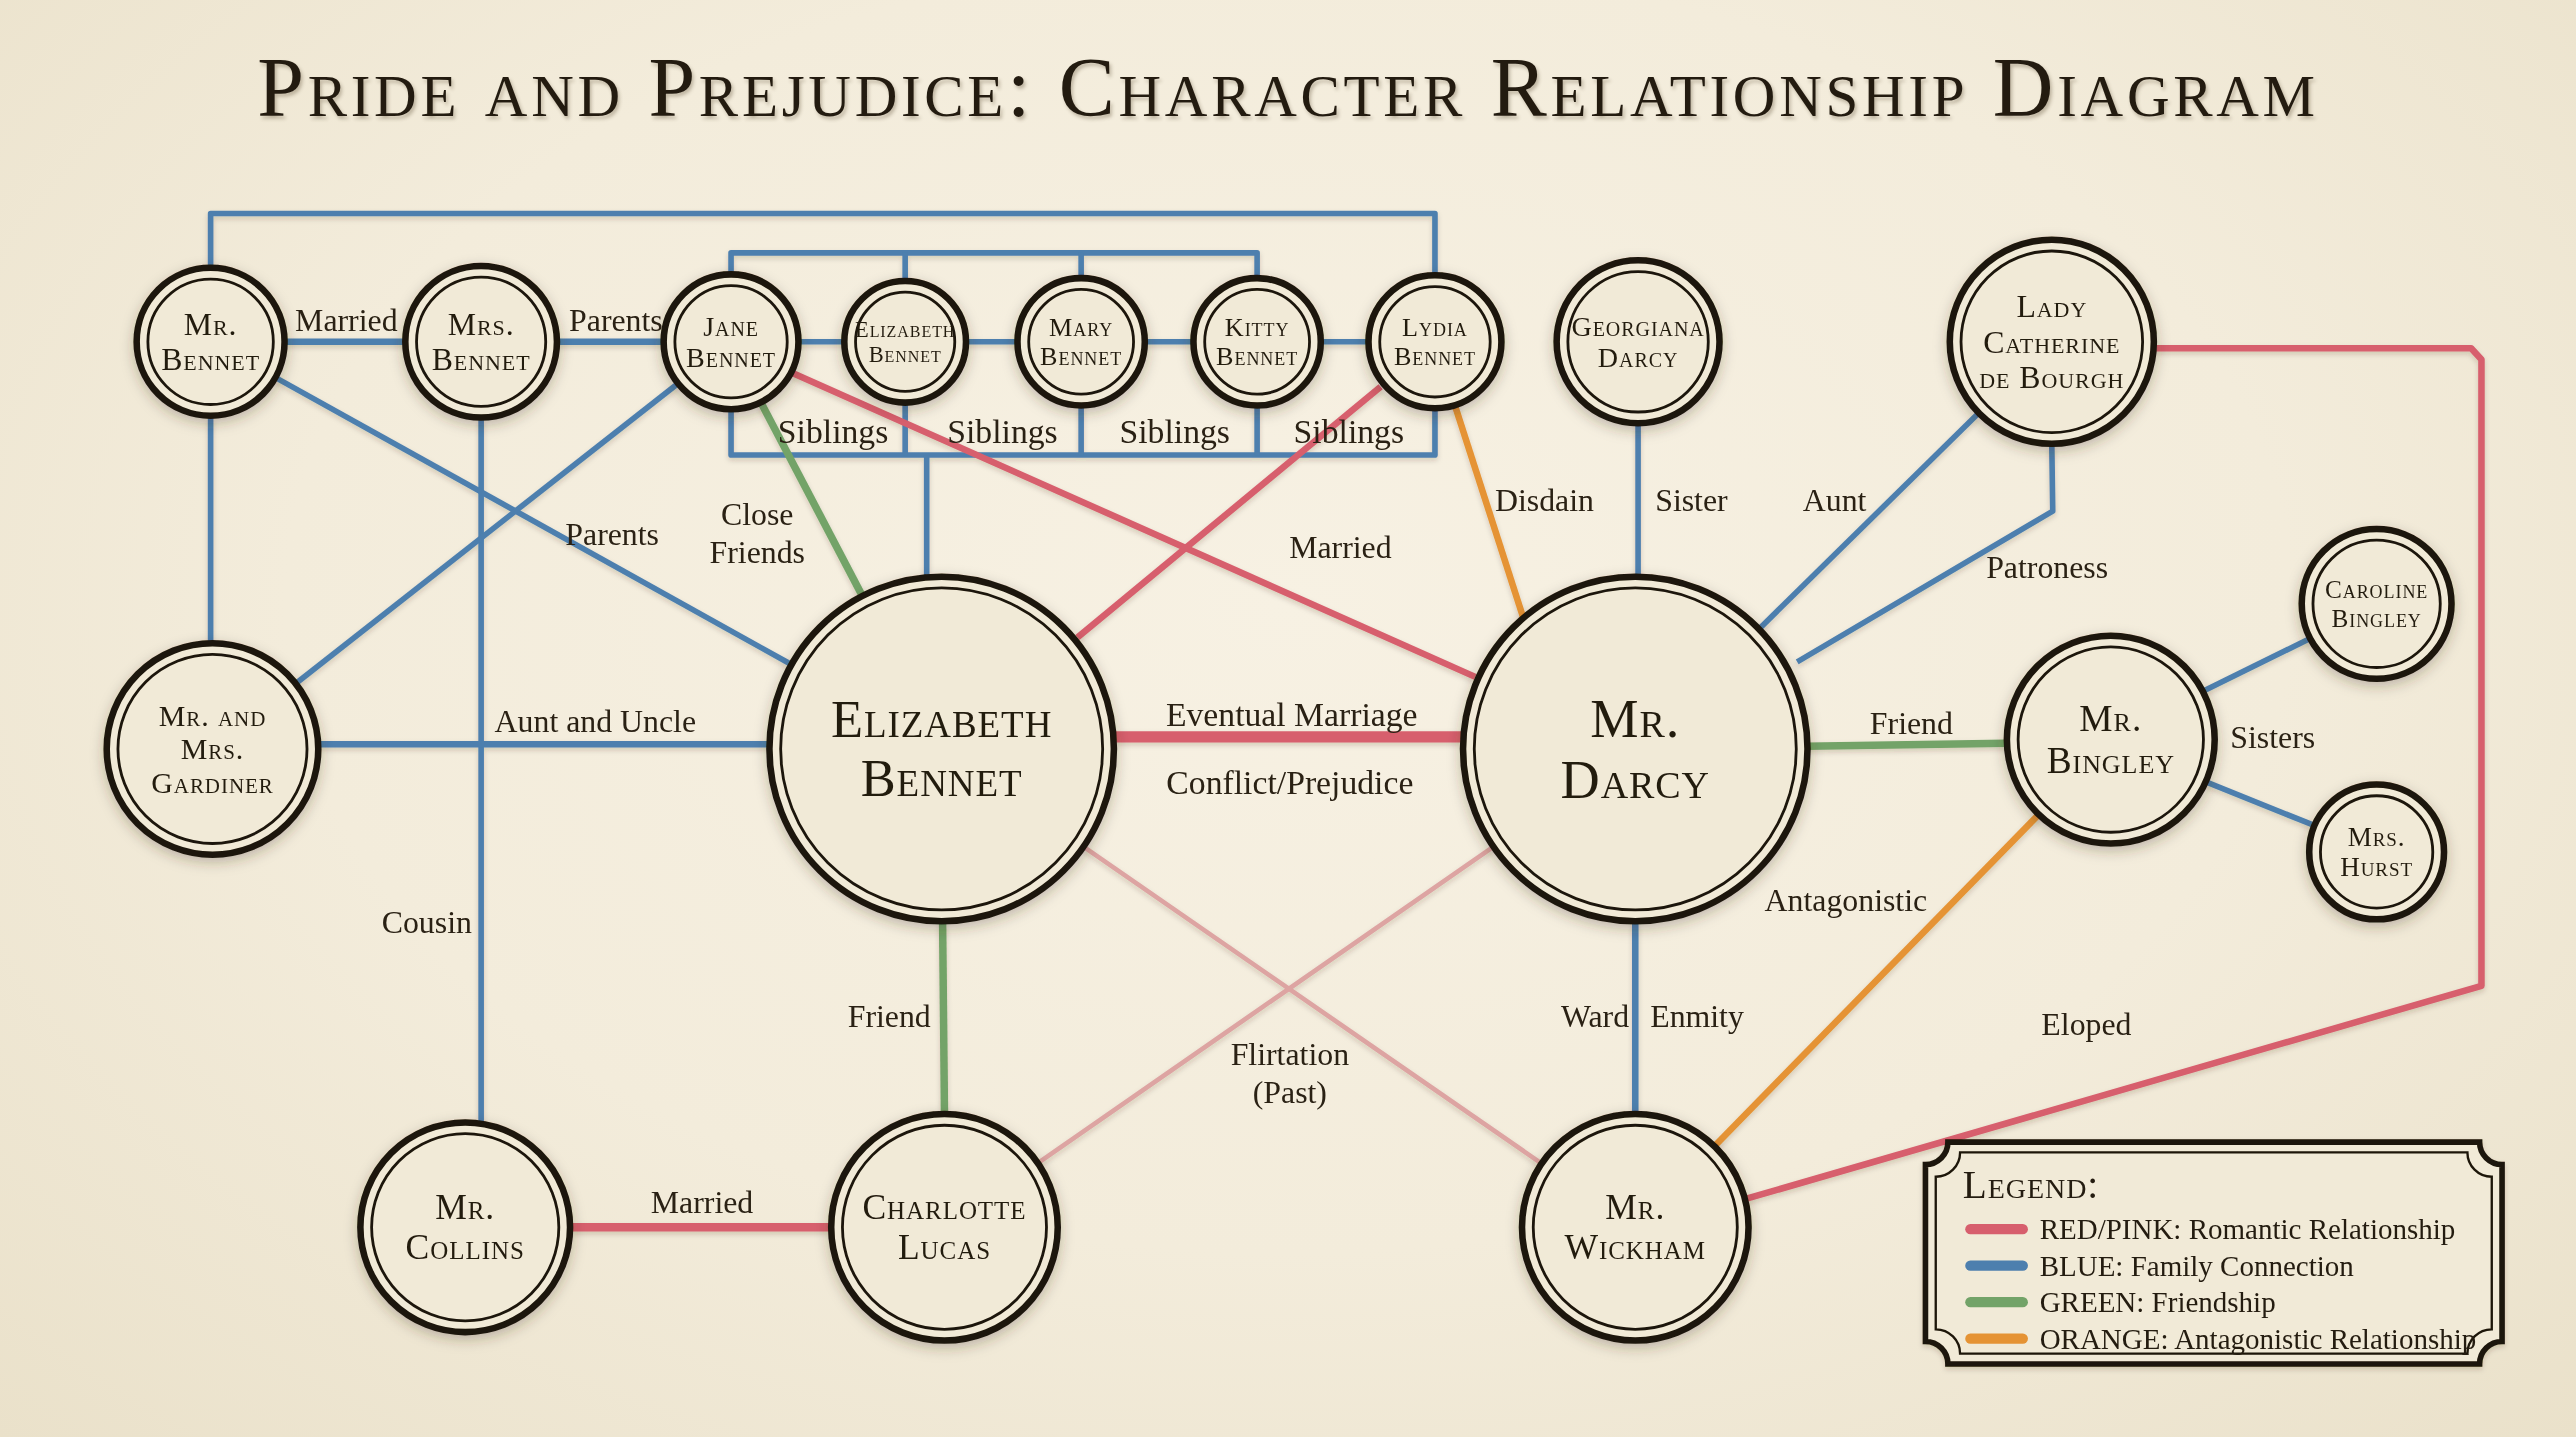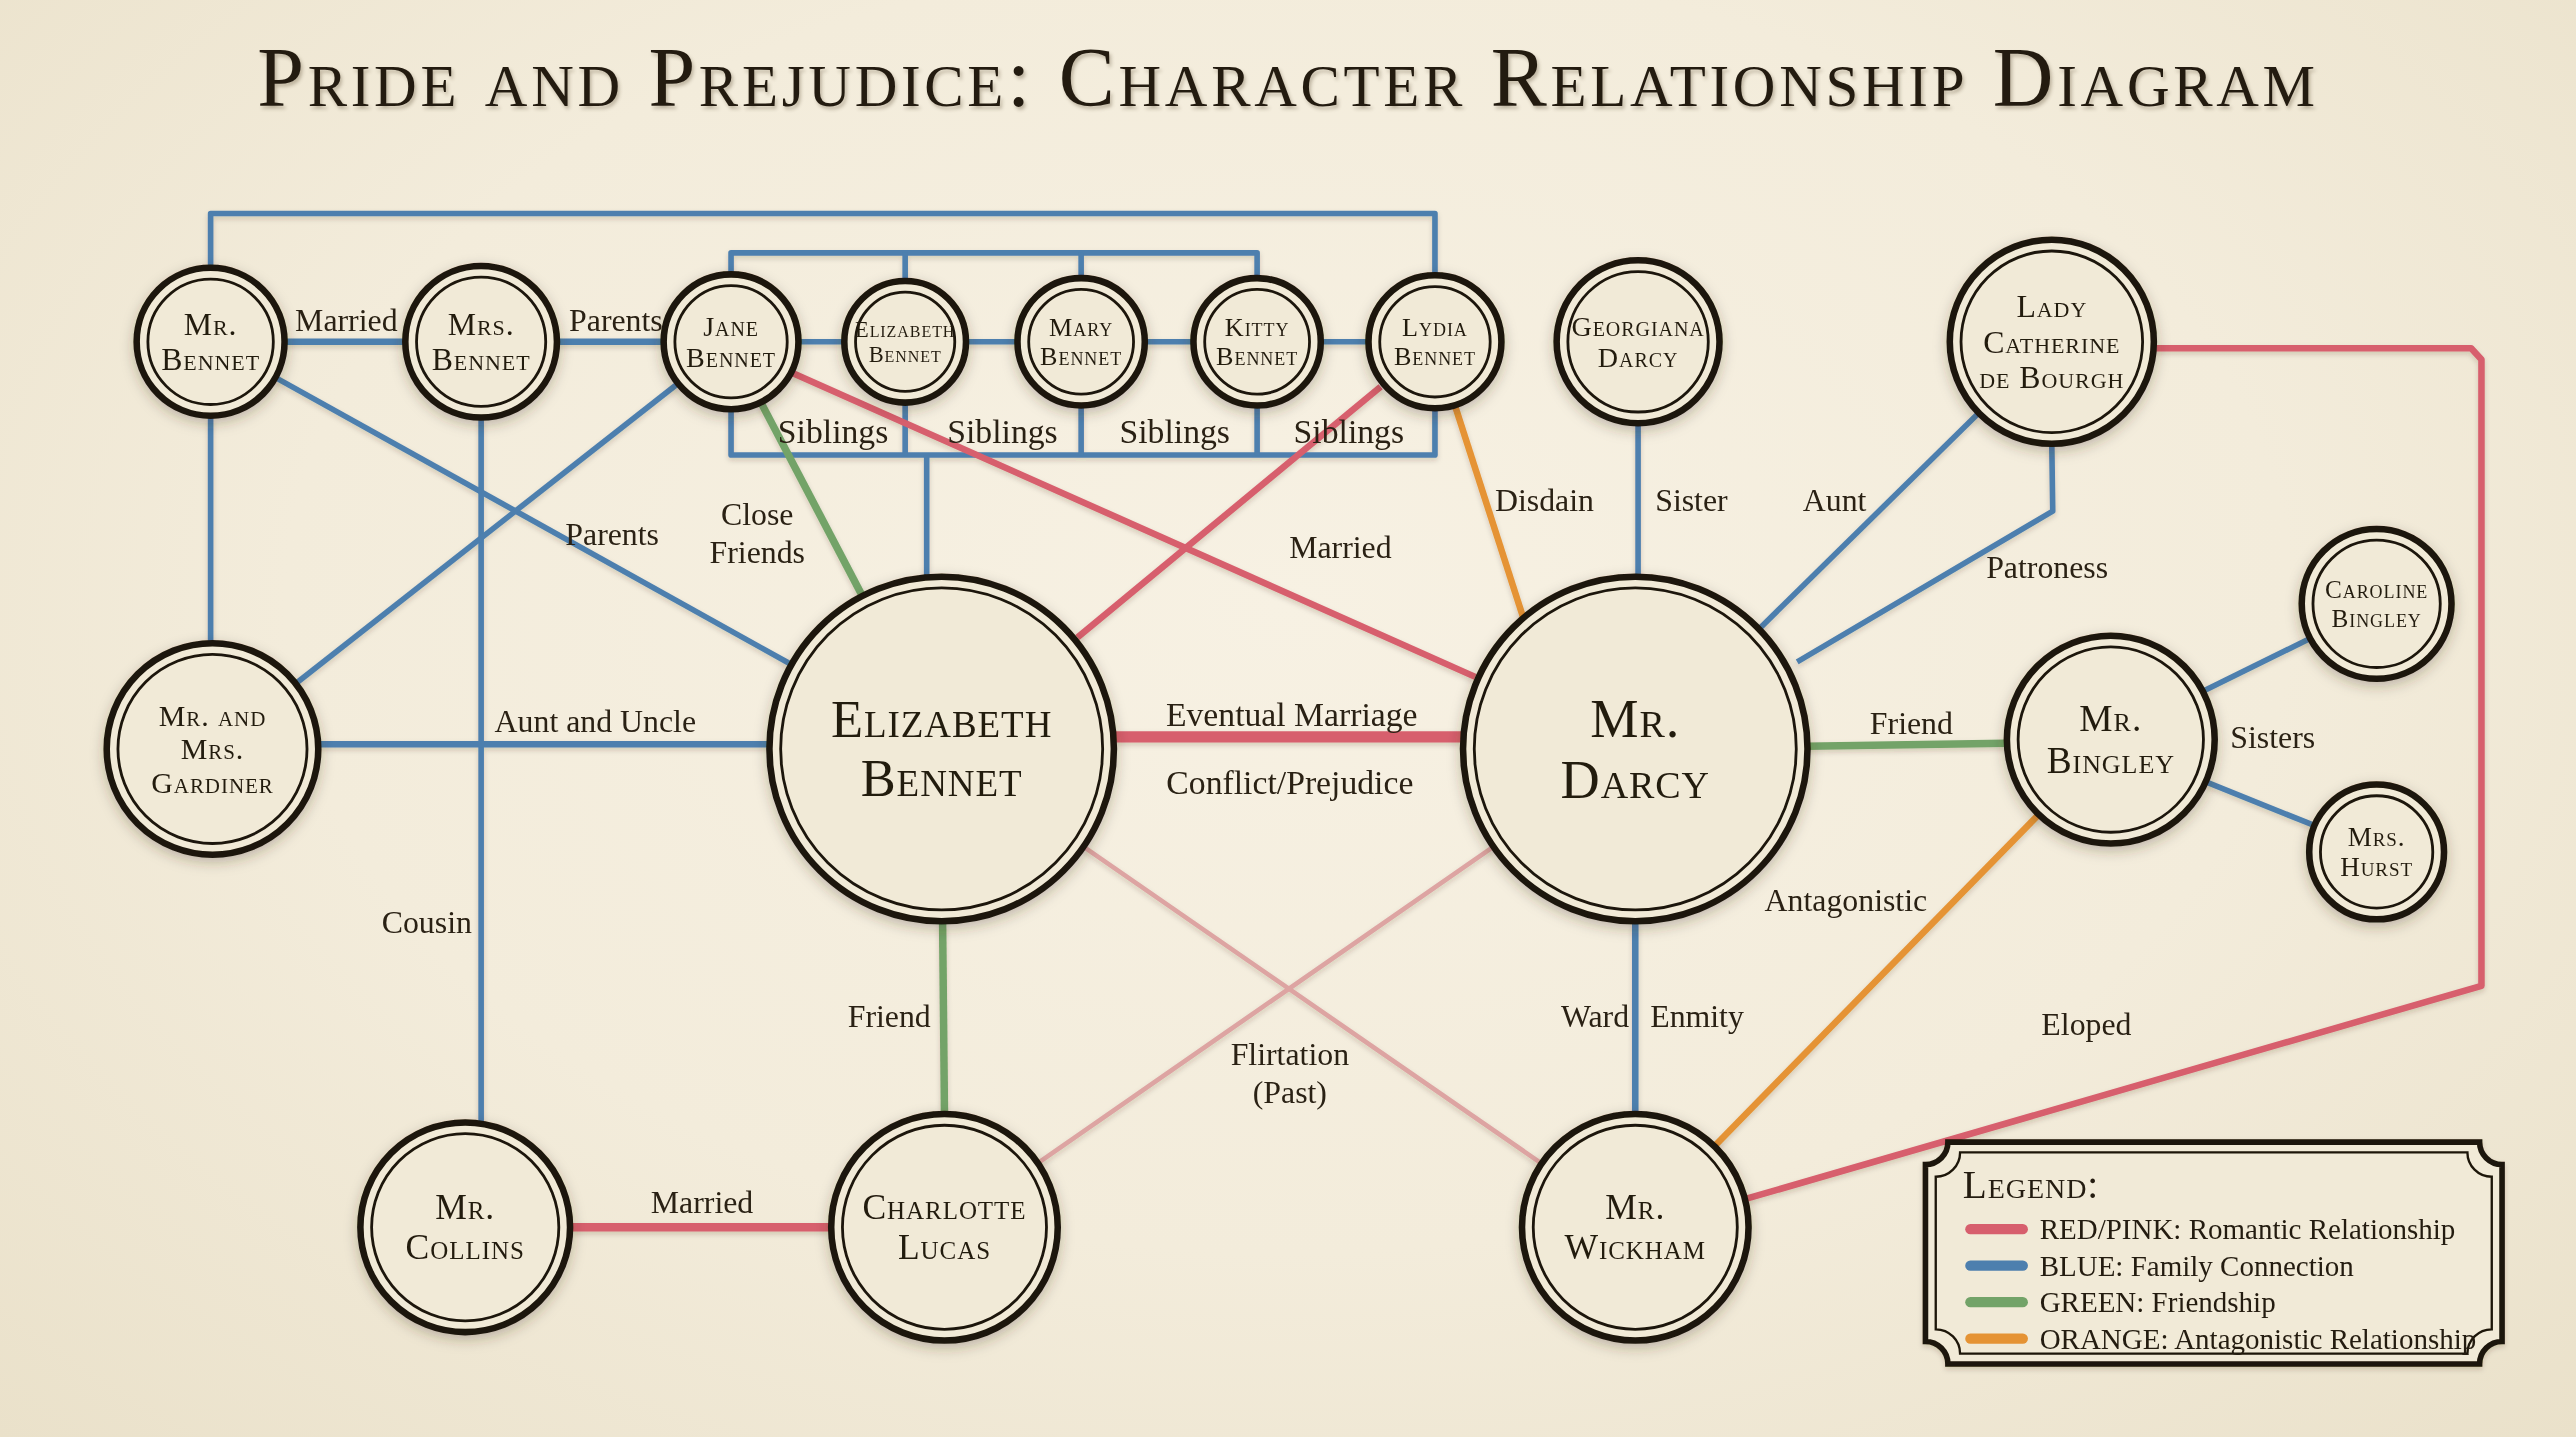--- a/index.html
+++ b/index.html
@@ -15,21 +15,21 @@
     overflow: hidden;
     background: radial-gradient(ellipse at 50% 42%, #f7f1e3 0%, #f3ecdb 55%, #eae1ca 100%);
   }
   .stage svg {
     position: absolute;
     inset: 0;
     display: block;
   }
   h1.page-title {
     position: absolute;
-    top: 29px;
+    top: 39px;
     left: 0;
     width: 100%;
     margin: 0;
     text-align: center;
     font-weight: normal;
     font-size: 84px;
     letter-spacing: 3.7px;
     font-variant: small-caps;
     color: #231b10;
     text-shadow: 1.9px 2.8px 3.7px rgba(70, 52, 28, 0.30);

